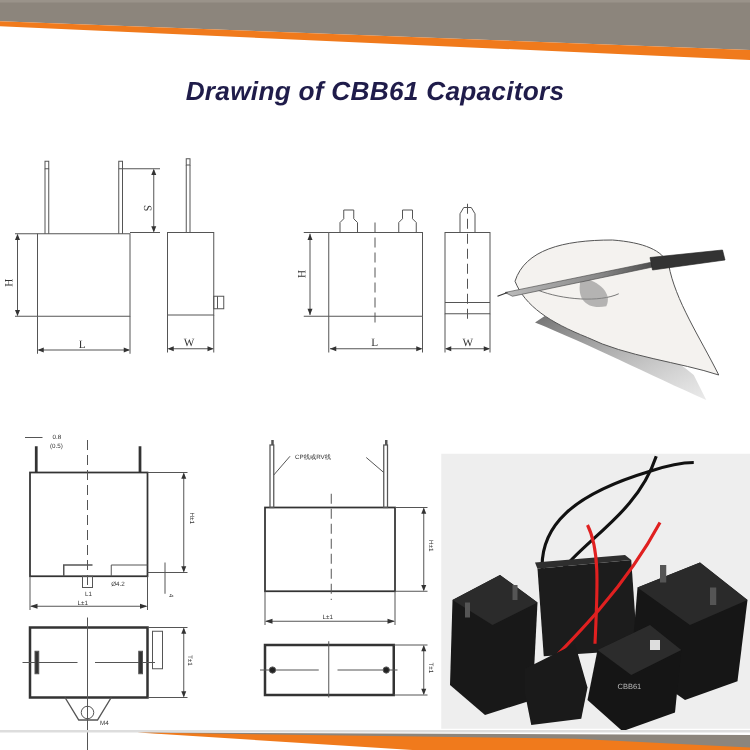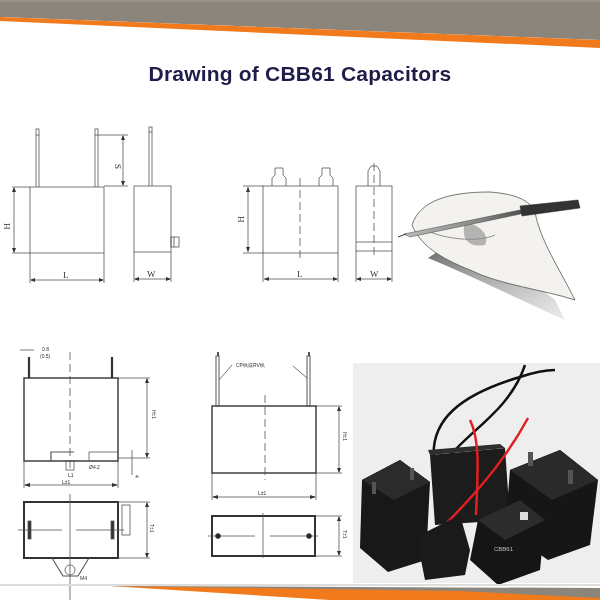--- a/index.html
+++ b/index.html
@@ -4,21 +4,21 @@
 <style>
   html, body { margin: 0; padding: 0; }
   body {
     width: 600px; height: 600px; position: relative; overflow: hidden;
     background: #ffffff;
     font-family: "Liberation Sans", sans-serif;
   }
   .title {
     position: absolute; left: 0; top: 62px; width: 600px; text-align: center;
     font-family: "Liberation Sans", sans-serif;
-    font-weight: bold; font-size: 21px; color: #1f1c4a;
+    font-weight: bold; font-style: italic; font-size: 21px; color: #1f1c4a;
     letter-spacing: 0.2px;
   }
   svg { position: absolute; left: 0; top: 0; }
   .dim-text { font-family: "Liberation Serif", serif; font-size: 9px; fill: #333; }
   .small-text { font-family: "Liberation Sans", sans-serif; font-size: 5px; fill: #333; }
 </style>
 </head>
 <body>
 
 <svg width="600" height="60" viewBox="0 0 600 60">

